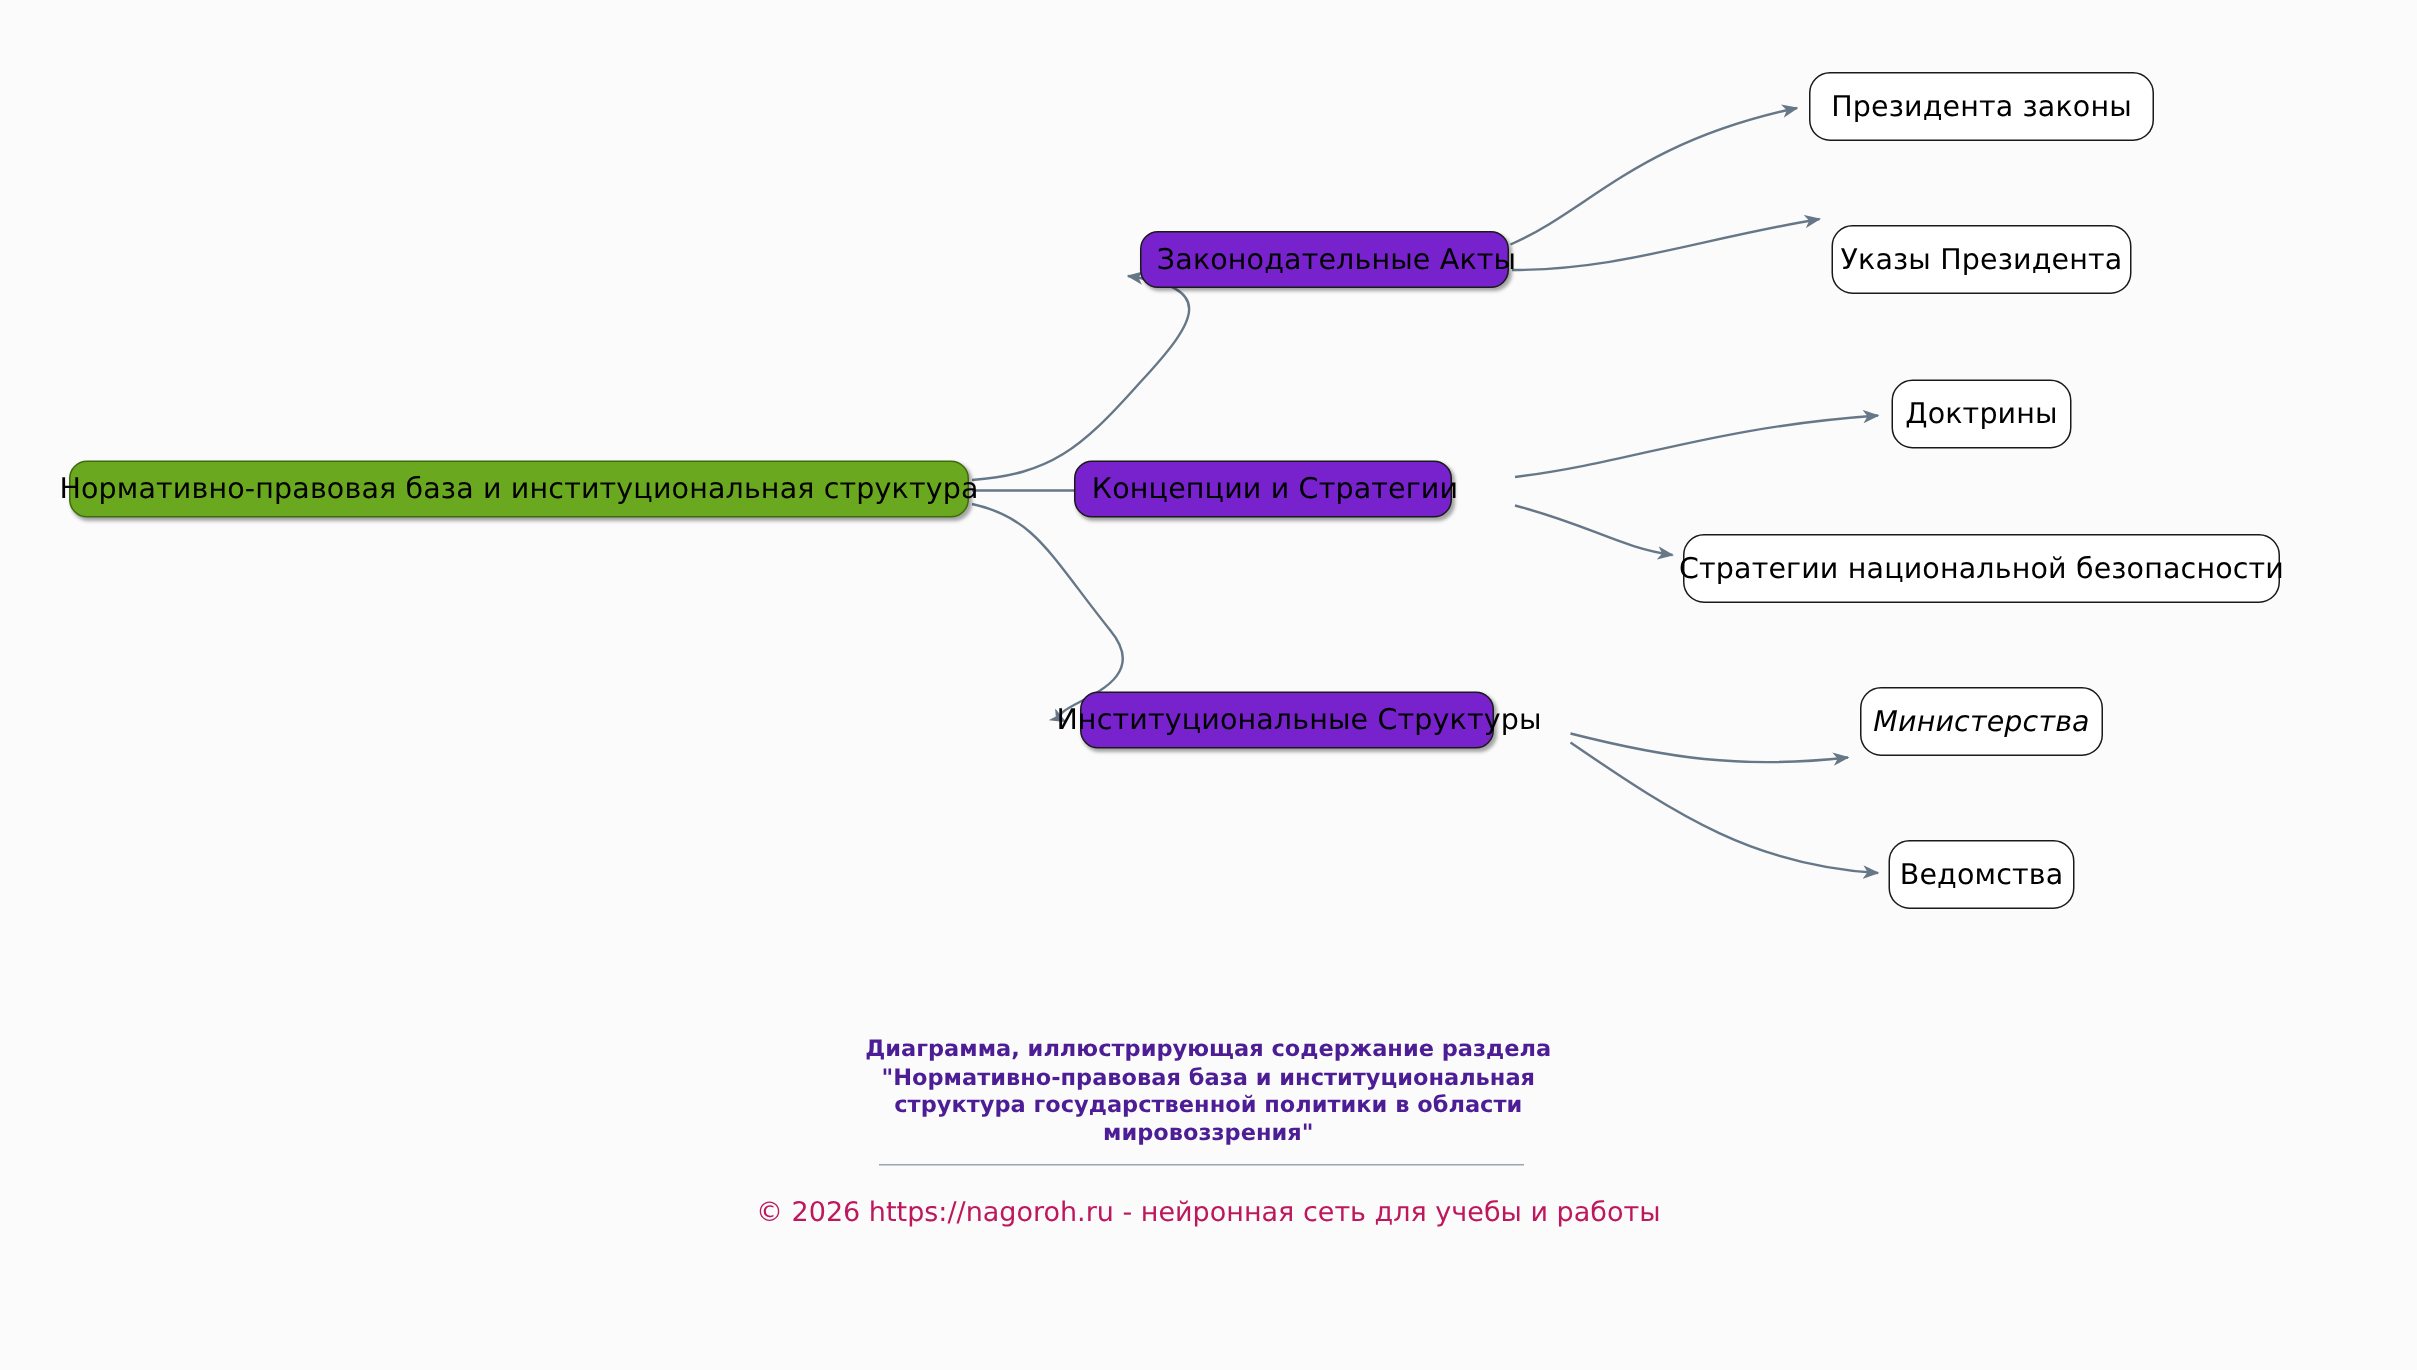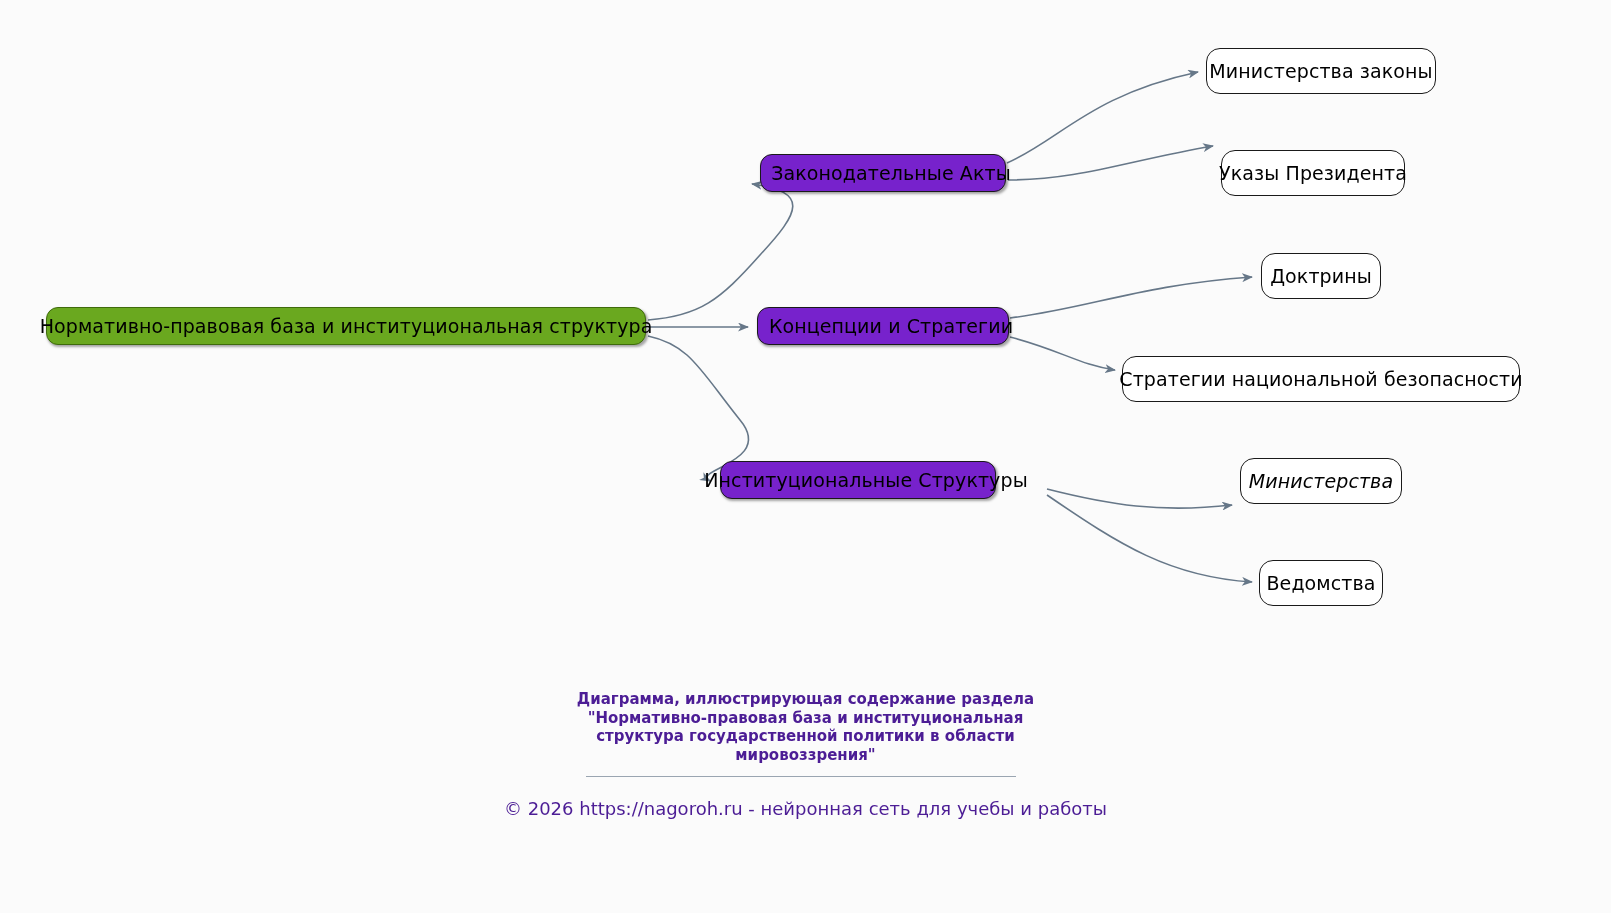--- a/index.html
+++ b/index.html
@@ -71,21 +71,21 @@
   .divider {
     position: absolute;
     height: 1px;
     background: #9aa5b1;
   }
   .footer {
     position: absolute;
     left: 0;
     width: 1611px;
     text-align: center;
-    color: #4c1d95;
+    color: #be185d;
     font-size: 18px;
   }
 </style>
 </head>
 <body>
 
 <div id="canvas">
 
   <svg id="edges" viewBox="0 0 1611 913">
     <defs>
@@ -107,33 +107,33 @@
   </svg>
 
   <div class="node node-root" style="left:46px; top:307px; width:600px; height:38px;">
     <span>Нормативно-правовая база и институциональная структура</span>
   </div>
 
   <div class="node node-branch" style="left:760px; top:154px; width:246px; height:38px;">
     <span>Законодательные Акты</span>
   </div>
 
-  <div class="node node-branch" style="left:757px; top:307px; width:252px; height:38px;">
+  <div class="node node-branch" style="left:716px; top:307px; width:252px; height:38px;">
     <span>Концепции и Стратегии</span>
   </div>
 
   <div class="node node-branch" style="left:720px; top:461px; width:276px; height:38px;">
     <span>Институциональные Структуры</span>
   </div>
 
   <div class="node node-leaf" style="left:1206px; top:48px; width:230px; height:46px;">
-    <span>Министерства законы</span>
+    <span>Президента законы</span>
   </div>
 
-  <div class="node node-leaf" style="left:1221px; top:150px; width:184px; height:46px;">
+  <div class="node node-leaf" style="left:1221px; top:150px; width:200px; height:46px;">
     <span>Указы Президента</span>
   </div>
 
   <div class="node node-leaf" style="left:1261px; top:253px; width:120px; height:46px;">
     <span>Доктрины</span>
   </div>
 
   <div class="node node-leaf" style="left:1122px; top:356px; width:398px; height:46px;">
     <span>Стратегии национальной безопасности</span>
   </div>

